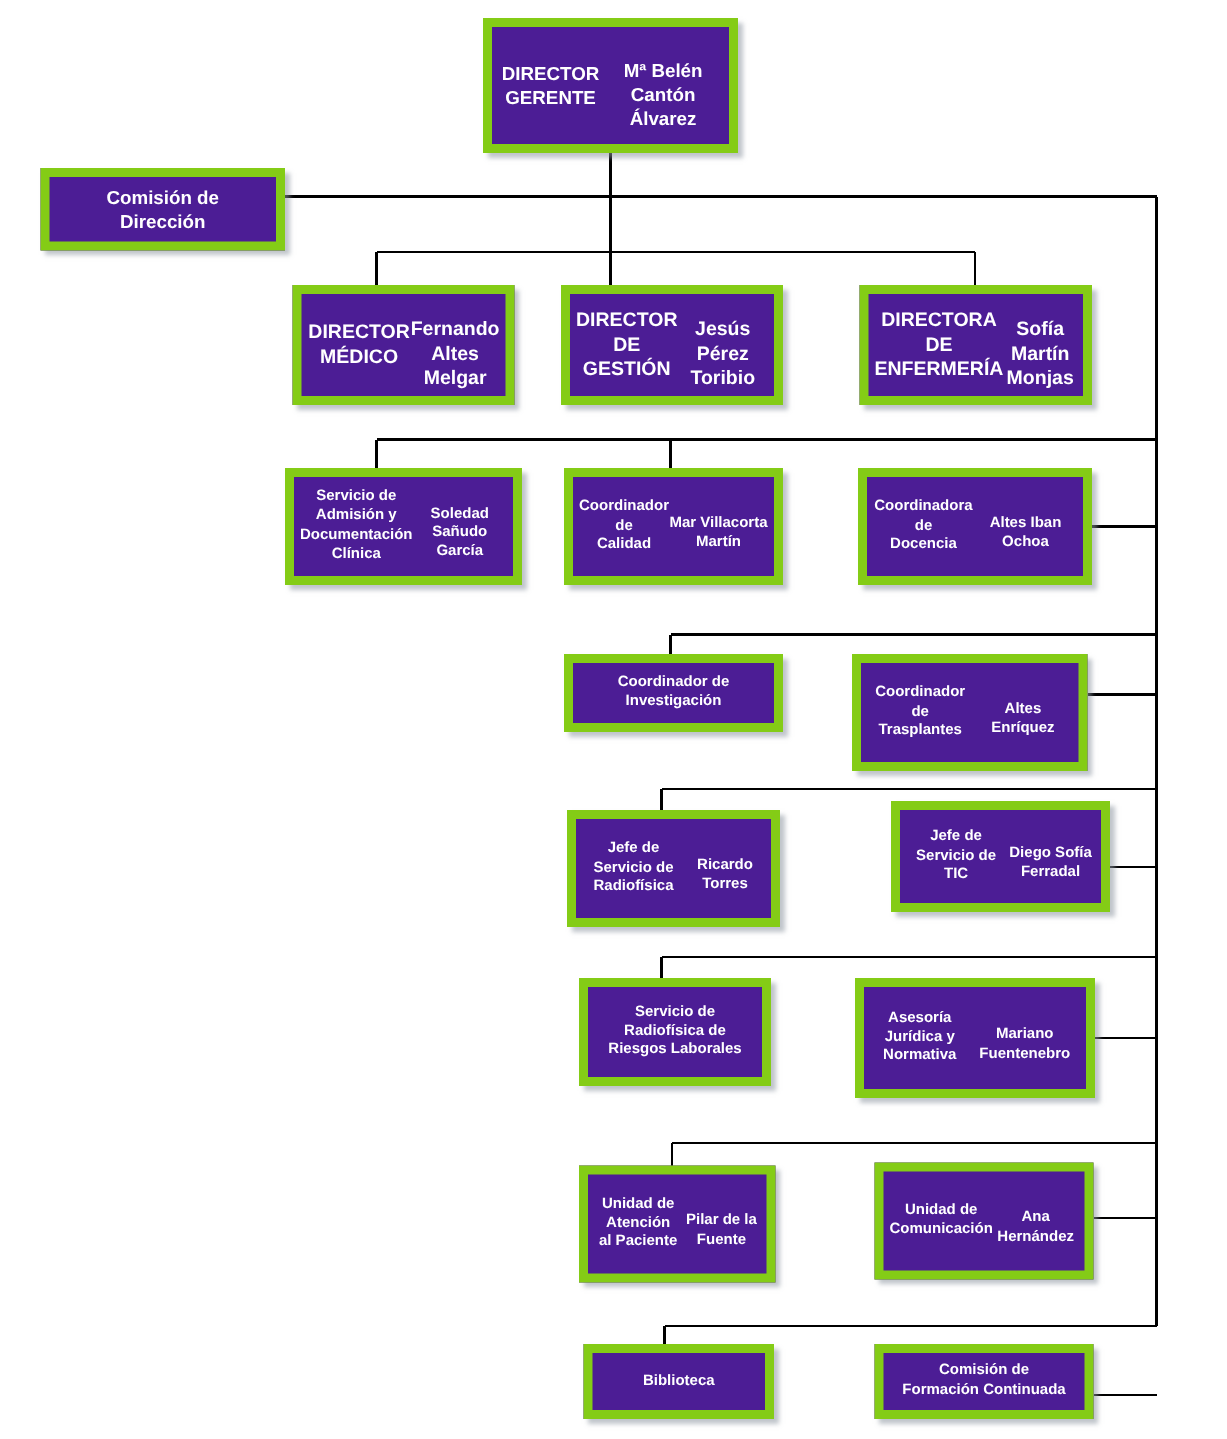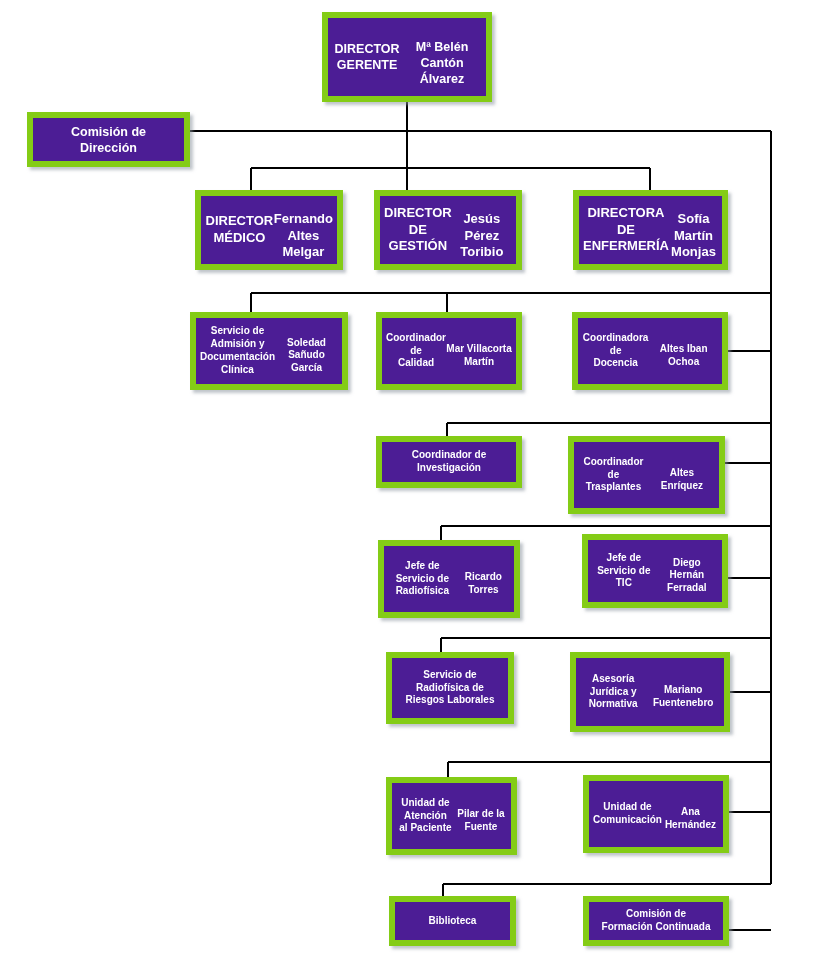--- a/index.html
+++ b/index.html
@@ -133,23 +133,23 @@
       <div class="node sz-sm" style="left: 568px; top: 436px; width: 157px; height: 78px;">
         <span class="title">Coordinador de
 Trasplantes</span>
         <span class="person">Altes Enríquez</span>
       </div>
       <div class="node sz-sm" style="left: 378px; top: 540px; width: 142px; height: 78px;">
         <span class="title">Jefe de Servicio de
 Radiofísica</span>
         <span class="person">Ricardo Torres</span>
       </div>
-      <div class="node sz-sm" style="left: 582px; top: 534px; width: 146px; height: 74px;">
+      <div class="node sz-sm" style="left: 594px; top: 534px; width: 146px; height: 74px;">
         <span class="title">Jefe de Servicio de TIC</span>
-        <span class="person">Diego Hernán Ferradal</span>
+        <span class="person">Diego Sofía Ferradal</span>
       </div>
       <div class="node sz-sm" style="left: 386px; top: 652px; width: 128px; height: 72px;">
         <span class="title">Servicio de
 Radiofísica de
 Riesgos Laborales</span>
       </div>
       <div class="node sz-sm" style="left: 570px; top: 652px; width: 160px; height: 80px;">
         <span class="title">Asesoría Jurídica y
 Normativa</span>
         <span class="person">Mariano Fuentenebro</span>

